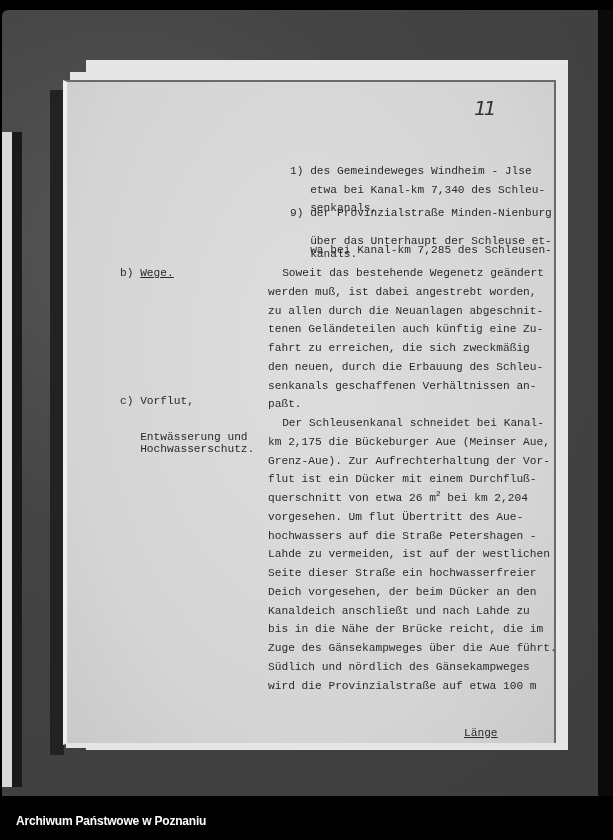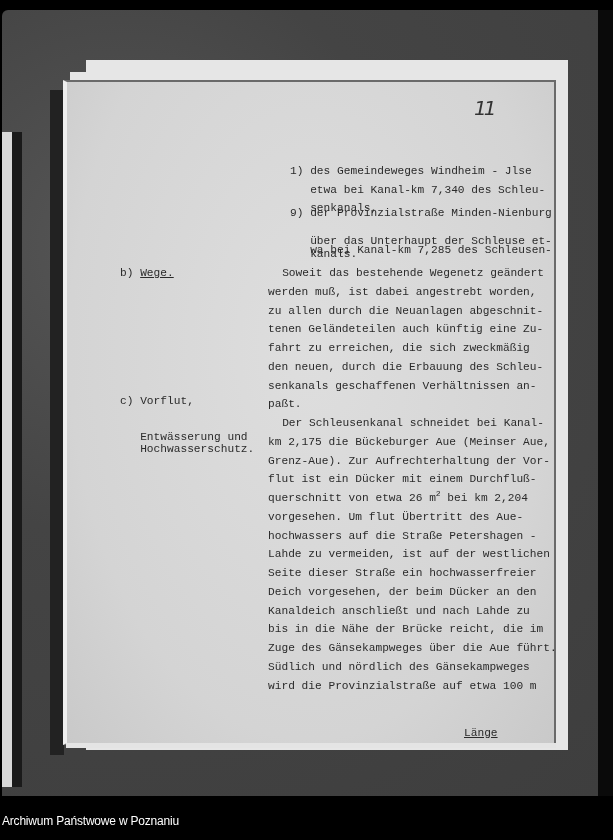--- a/index.html
+++ b/index.html
@@ -13,21 +13,21 @@
     .back-sheet { position:absolute; left:86px; top:60px; width:482px; height:690px; background:#e6e6e6; }
     .back-tab { position:absolute; left:70px; top:72px; width:20px; height:8px; background:#e6e6e6; }
     .shadow-col { position:absolute; left:50px; top:90px; width:14px; height:665px; background:#222; }
     .page { position:absolute; left:63px; top:80px; width:493px; height:665px; background:#d9d9d9;
       background-image: radial-gradient(ellipse at 50% 40%, #dedede 0, #d4d4d4 70%, #c9c9c9 100%);
       border:2px solid #6a6a6a; border-left:4px solid #efefef; box-sizing:border-box; }
     .page-bottom { position:absolute; left:66px; top:743px; width:490px; height:5px; background:#e4e4e4; }
     .page-num { position:absolute; left:474px; top:96px; font-family:"DejaVu Sans", sans-serif; font-style:italic; font-size:20px; color:#333; letter-spacing:-3px; }
     .txt { position:absolute; font-size:11.2px; color:#2a2a2a; white-space:pre; line-height:18.7px; }
     .u { text-decoration:underline;margin-top:28px; }
-    .footer { position:absolute; left:2px; top:814px; font-family:"Liberation Sans", sans-serif; font-size:12px; font-weight:normal; color:#fff; letter-spacing:-0.2px; }
+    .footer { position:absolute; left:16px; top:814px; font-family:"Liberation Sans", sans-serif; font-size:12px; font-weight:bold; color:#fff; letter-spacing:-0.2px; }
     sup { font-size:8px; line-height:0; }
   </style>
 </head>
 <body>
 
 <div class="scan"></div>
 <div class="board"></div>
 <div class="strip-left"></div>
 <div class="strip-left-shadow"></div>
 <div class="right-edge"></div>

